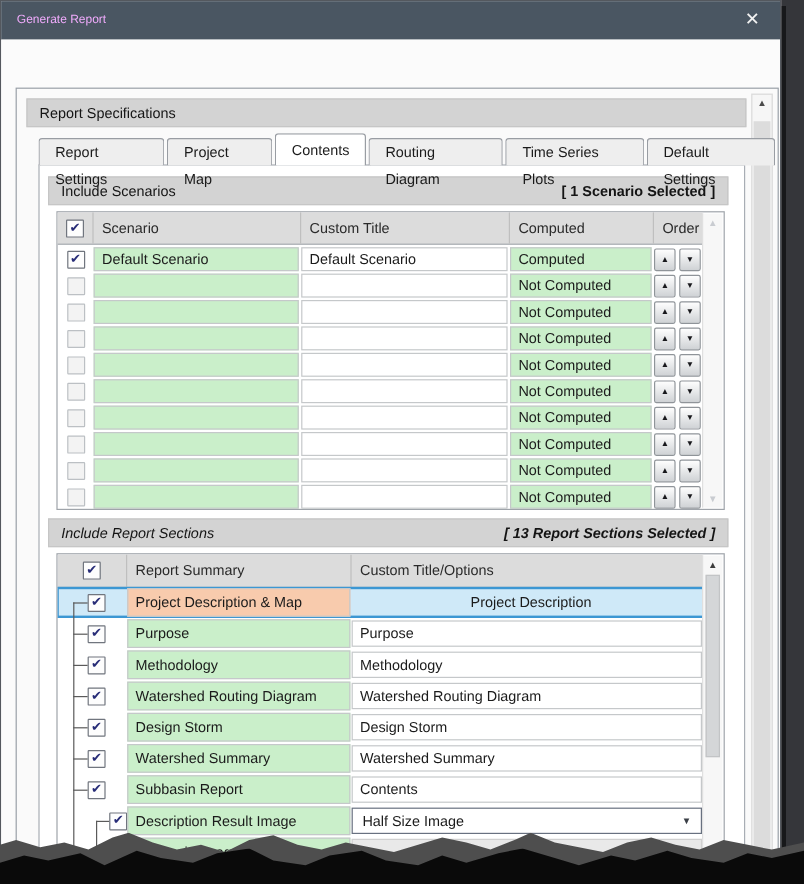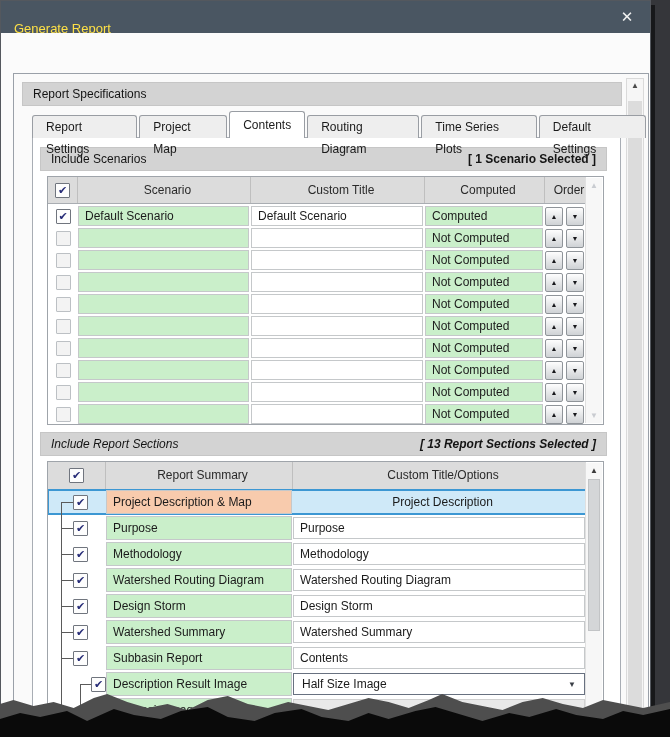--- a/index.html
+++ b/index.html
@@ -3,21 +3,21 @@
 <meta charset="utf-8">
 <style>
   html,body{margin:0;padding:0;background:#232326;}
   .stage{position:relative;width:670px;height:737px;background:#35363a;overflow:hidden;
          font-family:"Liberation Sans","DejaVu Sans",sans-serif;font-size:12px;color:#1b1b1b;}
 
   
   .win{position:absolute;left:0;top:0;width:651px;height:714px;background:#f1f1f1;
        border:1px solid #54585e;box-shadow:4px 5px 0 #17181a;box-sizing:border-box;}
   .titlebar{position:absolute;left:0;top:0;right:0;height:32px;background:var(--c-titlebar);}
-  .titlebar .ttl{position:absolute;left:13px;top:12px;line-height:32px;color:#fde047;font-size:13px;}
+  .titlebar .ttl{position:absolute;left:13px;top:0;line-height:32px;color:#f0abfc;font-size:10px;}
   .close{position:absolute;right:10px;top:4px;width:26px;height:24px;color:#f2f2f2;
          font-size:15px;text-align:center;line-height:24px;cursor:default;}
   .winbody{position:absolute;left:0;top:32px;right:0;bottom:0;background:#fbfbfb;}
 
   
   .panel{position:absolute;left:12px;top:40px;width:636px;height:662px;background:#fafafa;
          border:1px solid #9aa0a8;box-sizing:border-box;}
   .secbar{position:absolute;height:24px;background:var(--c-bar);border:1px solid #c6c6c6;box-sizing:border-box;}
   .secbar .l{position:absolute;left:10px;top:0;line-height:22px;color:#141414;}
   .secbar .r{position:absolute;right:10px;top:0;line-height:22px;color:#141414;font-weight:bold;}
@@ -32,21 +32,21 @@
         border:1px solid #a8adb4;box-sizing:border-box;z-index:2;}
   .scenbar{left:7px;top:9px;width:567px;}
   .sectbar{left:7px;top:294px;width:567px;font-style:italic;}
 
   
   .tframe{position:absolute;left:14px;width:557px;background:#ffffff;border:1px solid #9fa4aa;box-sizing:border-box;}
   .scen-frame{top:38px;height:249px;}
   .sect-frame{top:323px;height:276px;overflow:hidden;}
   .thead{position:absolute;left:0;top:0;height:27px;width:538px;background:var(--c-headerrow);
          border-bottom:1px solid #a9adb2;display:flex;box-sizing:border-box;}
-  .thcell{border-right:1px solid #bfbfbf;line-height:26px;padding-left:7px;box-sizing:border-box;color:#2a2a2a;text-align:center;}
+  .thcell{border-right:1px solid #bfbfbf;line-height:26px;padding-left:7px;box-sizing:border-box;color:#2a2a2a;}
   .thcb{display:flex;align-items:center;justify-content:center;border-right:1px solid #bfbfbf;box-sizing:border-box;}
 
   
   .cb{width:13px;height:13px;background:#fdfdfd;border:1px solid #70757e;border-radius:1px;
       display:inline-flex;align-items:center;justify-content:center;font-size:11px;color:#272c77;
       line-height:13px;box-sizing:content-box;}
   .cb.off{background:#f3f3f3;border-color:#bcc0c4;color:transparent;}
 
   
   .sbody{position:absolute;left:0;top:27px;width:538px;}

